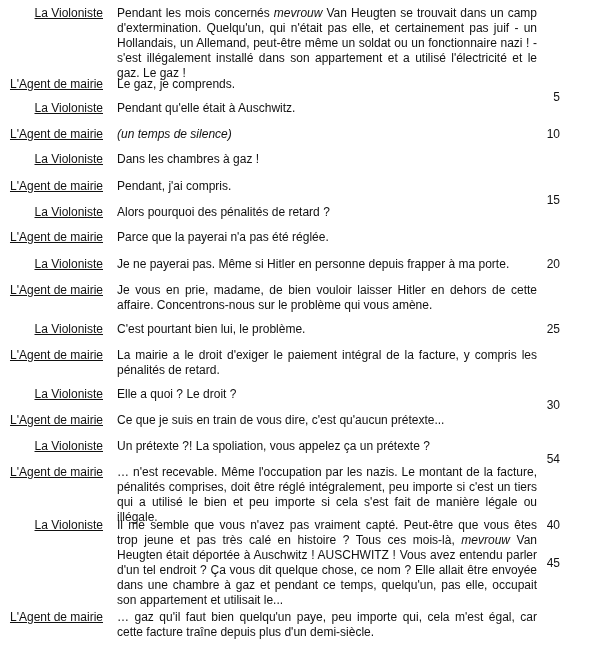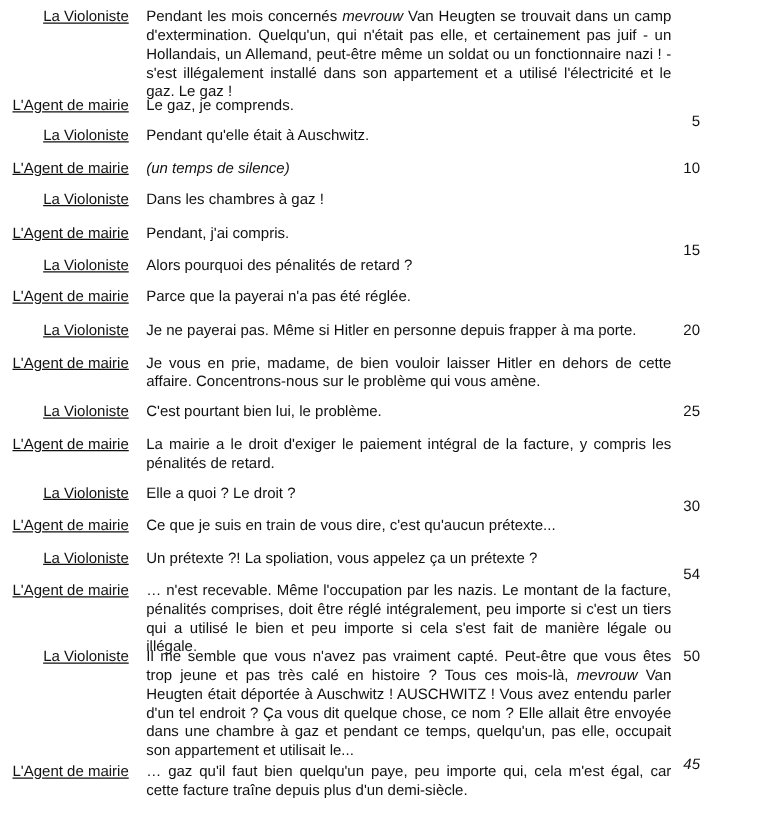--- a/index.html
+++ b/index.html
@@ -103,16 +103,16 @@
       </div>
     </div>
   <div id="linenos">
       <div class="lineno" style="top: 90px;">5</div>
       <div class="lineno" style="top: 127px;">10</div>
       <div class="lineno" style="top: 193px;">15</div>
       <div class="lineno" style="top: 257px;">20</div>
       <div class="lineno" style="top: 322px;">25</div>
       <div class="lineno" style="top: 398px;">30</div>
       <div class="lineno" style="top: 452px;">54</div>
-      <div class="lineno" style="top: 518px;">50</div>
-      <div class="lineno" style="top: 604px; font-style: italic;">45</div>
+      <div class="lineno" style="top: 518px;">40</div>
+      <div class="lineno" style="top: 556px;">45</div>
     </div>
 </div>
 
 </body></html>

